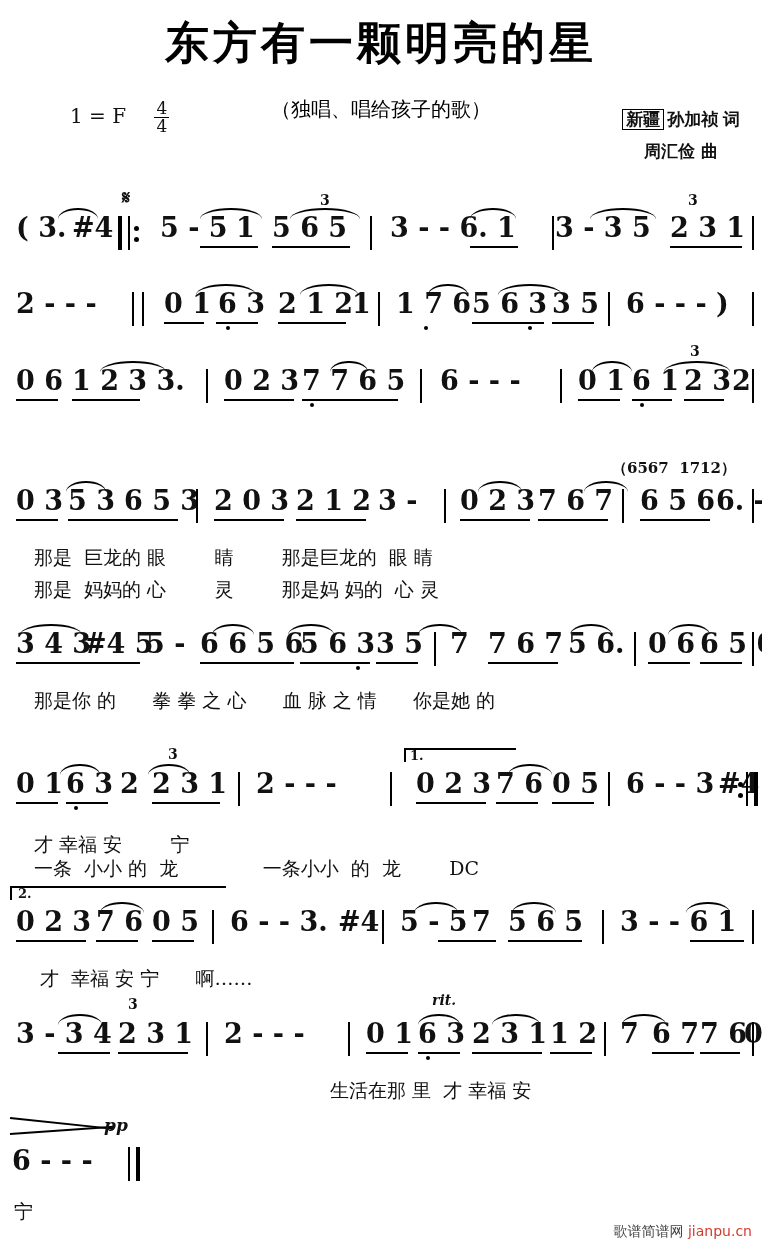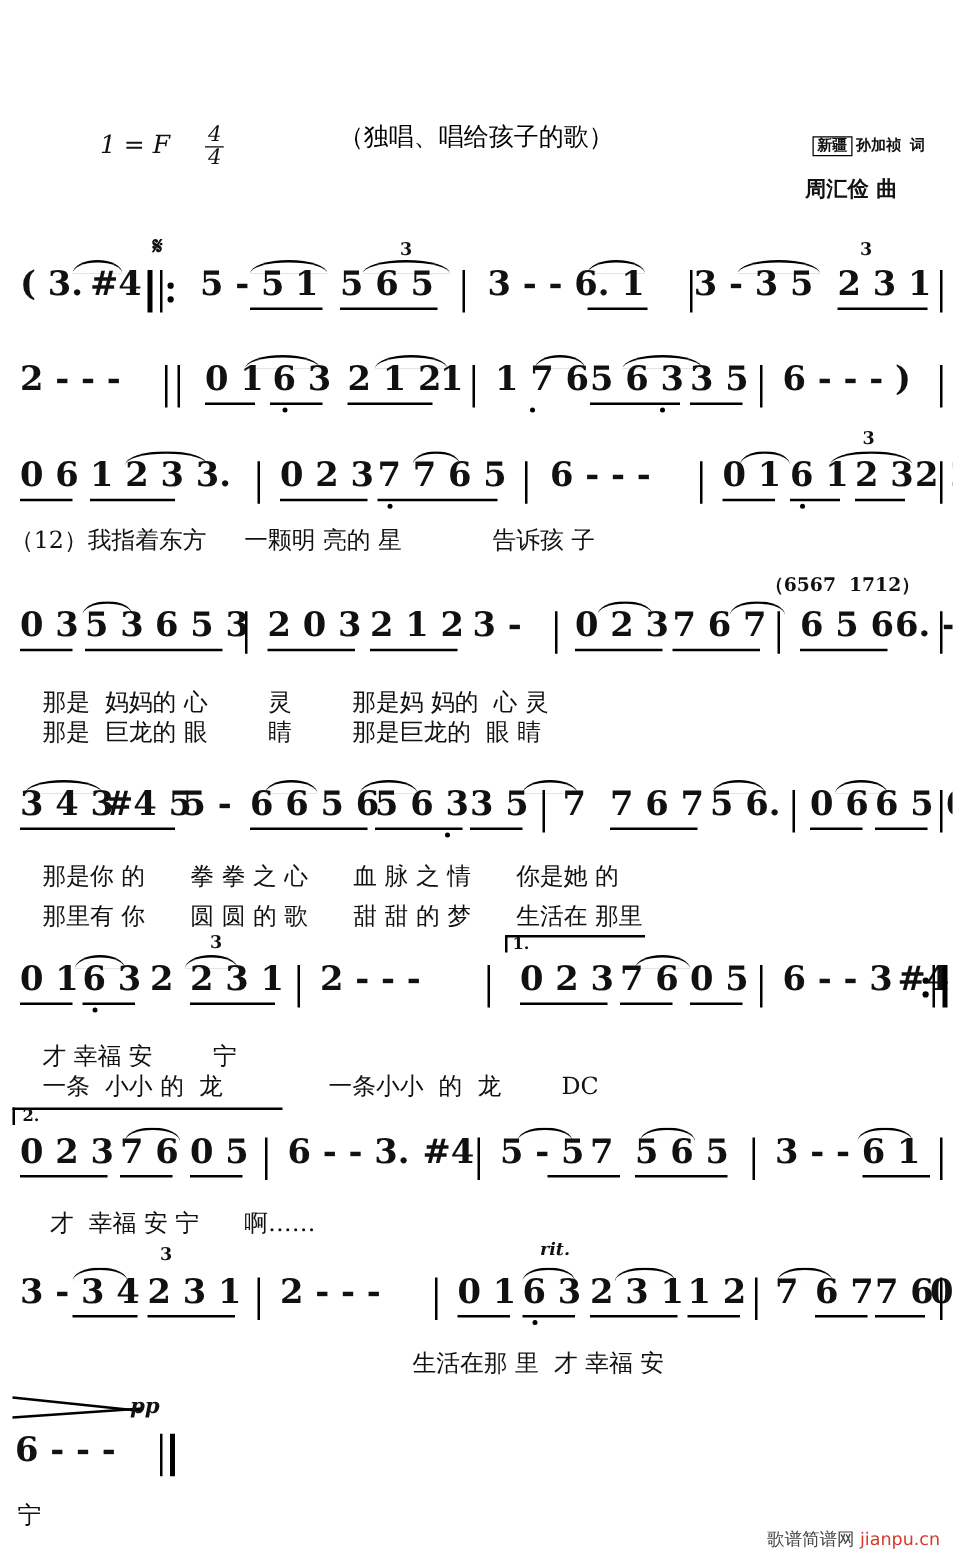--- a/index.html
+++ b/index.html
@@ -24,45 +24,44 @@
     color:#000;
   }
   .subtitle{
     position:absolute;top:96px;left:0;width:762px;
     text-align:center;
     font-family:"DejaVu Serif","Liberation Serif",serif;
     font-size:20px;
     color:#000;
   }
   .keysig{
-    position:absolute;top:100px;left:80px;
+    position:absolute;top:100px;left:70px;
     font-size:20px;
     font-family:"DejaVu Serif","Liberation Serif",serif;
-    font-style:italic;
   }
   .keysig .frac{
     display:inline-block;
     vertical-align:middle;
     margin-left:22px;
     font-size:17px;
     line-height:1;
     text-align:center;
   }
   .keysig .frac .num{display:block;border-bottom:1.5px solid #000;padding:0 2px;}
   .keysig .frac .den{display:block;padding:0 2px;}
   .tempo{
     position:absolute;top:143px;left:62px;
     font-size:20px;
     font-family:"DejaVu Serif","Liberation Serif",serif;
     letter-spacing:1px;
   }
   .credit1{
     position:absolute;top:108px;right:22px;
-    font-size:12px;font-weight:bold;
-    font-family:Liberation Mono, monospace;
+    font-size:17px;font-weight:bold;
+    font-family:Liberation Sans, sans-serif;
     margin-left:40px;
   }
   .credit1 .box{
     border:1.4px solid #000;padding:0 3px;margin-right:3px;font-weight:bold;
   }
   .credit2{
     position:absolute;top:140px;right:44px;
     font-size:17px;font-weight:bold;
     font-family:"DejaVu Serif","Liberation Serif",serif;
   }
@@ -130,20 +129,21 @@
     font-size:14px;
   }
   .watermark .cn{color:#444;}
   .watermark .en{color:#d43a2a;}
 </style>
 </head>
 <body>
 
 <div class="page">
 
+  <div class="title">东方有一颗明亮的星</div>
   <div class="subtitle">（独唱、唱给孩子的歌）</div>
 
   <div class="keysig">
     <span>1 = F</span>
     <span class="frac">
       <span class="num">4</span>
       <span class="den">4</span>
     </span>
   </div>
 
@@ -253,23 +253,20 @@
       <span class="n" style="left:578px;">0 1</span>
       <div class="ul" style="left:578px;top:34px;width:42px;"></div>
       <span class="n" style="left:632px;">6 1</span>
       <div class="dot" style="left:640px;top:38px;"></div>
       <div class="ul" style="left:632px;top:34px;width:40px;"></div>
       <span class="n" style="left:684px;">2 3</span>
       <div class="ul" style="left:684px;top:34px;width:40px;"></div>
       <span class="n" style="left:732px;">2 2</span>
       <div class="bar" style="left:752px;"></div>
     </div>
-    <div class="lyr" style="top:8px;">
-      <span class="w" style="left:8px;">（12）我指着东方     一颗明 亮的 星            告诉孩 子</span>
-    </div>
   </div>
 
   <div class="sys" style="top:485px;">
     <div class="notes">
       <div class="slur" style="left:66px;top:-4px;width:40px;"></div>
       <div class="slur" style="left:478px;top:-4px;width:44px;"></div>
       <div class="slur" style="left:584px;top:-4px;width:44px;"></div>
 
       <div class="tinybox" style="left:612px;top:-26px;">（6567  1712）</div>
 
@@ -291,25 +288,25 @@
       <div class="ul" style="left:460px;top:34px;width:70px;"></div>
       <span class="n" style="left:538px;">7 6 7</span>
       <div class="ul" style="left:538px;top:34px;width:70px;"></div>
 
       <div class="bar" style="left:622px;"></div>
       <span class="n" style="left:640px;">6 5 6</span>
       <div class="ul" style="left:640px;top:34px;width:70px;"></div>
       <span class="n" style="left:716px;">6. - -</span>
       <div class="bar" style="left:752px;"></div>
     </div>
+    <div class="lyr" style="top:14px;">
+      <span class="w" style="left:34px;">那是  巨龙的 眼        睛        那是巨龙的  眼 睛</span>
+    </div>
     <div class="lyr" style="top:18px;">
       <span class="w" style="left:34px;">那是  妈妈的 心        灵        那是妈 妈的  心 灵</span>
-    </div>
-    <div class="lyr" style="top:14px;">
-      <span class="w" style="left:34px;">那是  巨龙的 眼        睛        那是巨龙的  眼 睛</span>
     </div>
   </div>
 
   <div class="sys" style="top:628px;">
     <div class="notes">
       <div class="slur" style="left:20px;top:-4px;width:62px;"></div>
       <div class="slur" style="left:212px;top:-4px;width:42px;"></div>
       <div class="slur" style="left:288px;top:-4px;width:46px;"></div>
       <div class="slur" style="left:418px;top:-4px;width:44px;"></div>
       <div class="slur" style="left:570px;top:-4px;width:42px;"></div>
@@ -337,23 +334,20 @@
       <div class="bar" style="left:634px;"></div>
       <span class="n" style="left:648px;">0 6</span>
       <div class="ul" style="left:648px;top:34px;width:42px;"></div>
       <span class="n" style="left:700px;">6 5 6</span>
       <span class="n" style="left:700px;top:0;"></span>
       <div class="ul" style="left:700px;top:34px;width:42px;"></div>
       <div class="bar" style="left:752px;"></div>
     </div>
     <div class="lyr" style="top:14px;">
       <span class="w" style="left:34px;">那是你 的      拳 拳 之 心      血 脉 之 情      你是她 的</span>
-    </div>
-    <div class="lyr" style="top:18px;">
-      <span class="w" style="left:34px;">那里有 你      圆 圆 的 歌      甜 甜 的 梦      生活在 那里</span>
     </div>
   </div>
 
   <div class="sys" style="top:768px;">
     <div class="notes">
       <div class="slur" style="left:60px;top:-4px;width:40px;"></div>
       <div class="slur" style="left:148px;top:-4px;width:42px;"></div>
       <div class="trip" style="left:168px;top:-22px;">3</div>
       <div class="slur" style="left:508px;top:-4px;width:44px;"></div>
 

